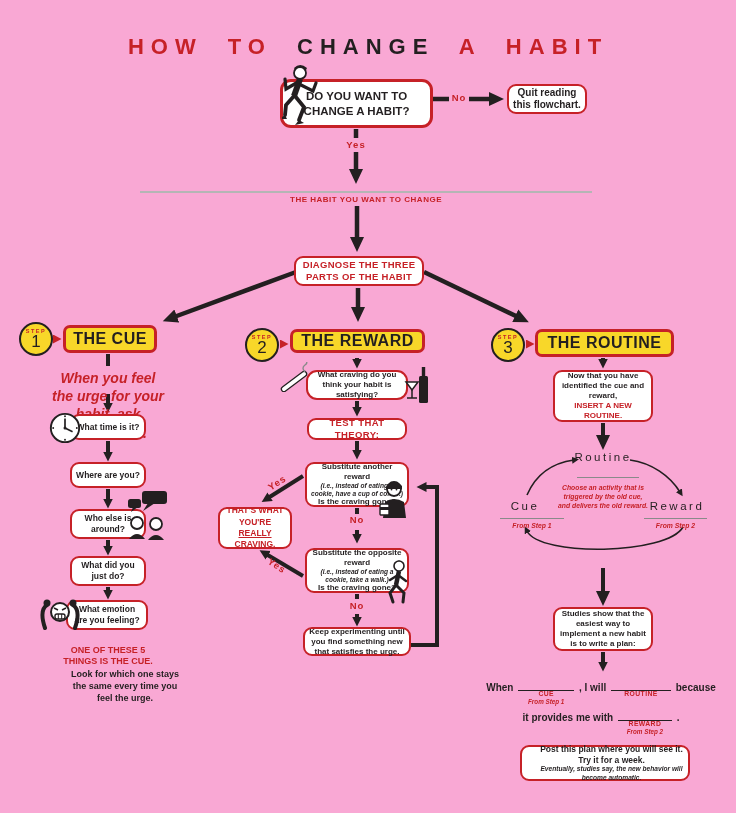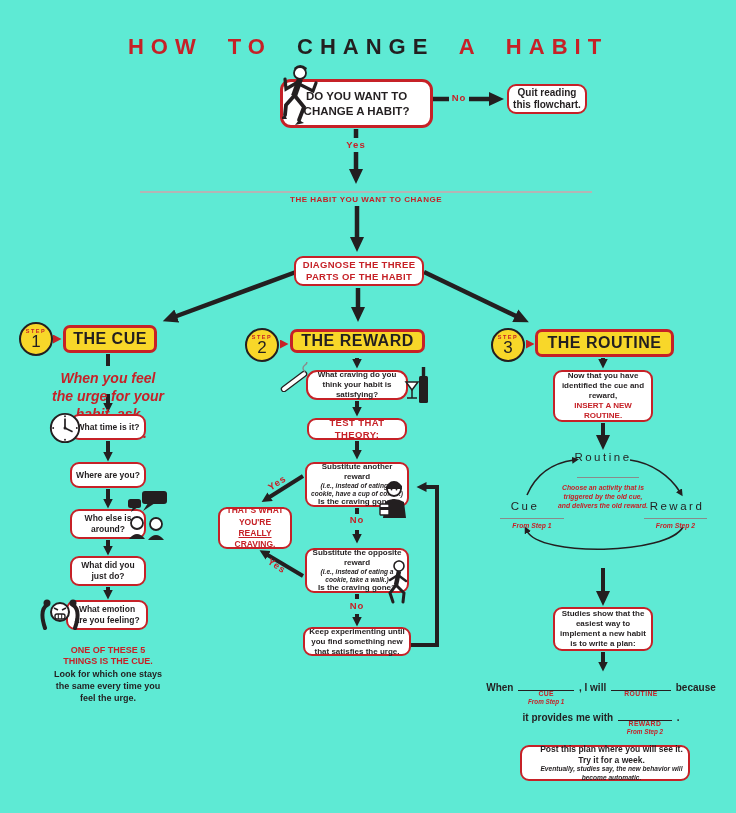--- a/index.html
+++ b/index.html
@@ -1,16 +1,16 @@
 <!DOCTYPE html>
 <html><head>
 <meta charset="utf-8">
 <style>
   html,body{margin:0;padding:0;background:#fff;}
-  #canvas{position:relative;width:736px;height:813px;background:#5eead4;overflow:hidden;
+  #canvas{position:relative;width:736px;height:813px;background:#f9a8d4;overflow:hidden;
           font-family:"Liberation Sans",sans-serif;color:#231f20;}
   .abs{position:absolute;}
   svg.overlay{position:absolute;left:0;top:0;width:736px;height:813px;pointer-events:none;z-index:1;}
   .icon{position:absolute;z-index:3;}
   
   .title{left:0;top:34px;width:736px;text-align:center;font-size:22px;font-weight:800;
          letter-spacing:7px;word-spacing:12px;}
   .red{color:#c62127;}
   
   .rbox{position:absolute;z-index:2;background:#fff;border:2px solid #c62127;border-radius:9px;
@@ -22,21 +22,21 @@
         display:flex;align-items:center;justify-content:center;font-weight:800;font-size:16px;
         letter-spacing:0.5px;box-sizing:border-box;}
   
   .step{position:absolute;z-index:2;width:34px;height:34px;border-radius:50%;background:#f8d729;
         border:2.5px solid #231f20;display:flex;flex-direction:column;align-items:center;
         justify-content:center;box-sizing:border-box;}
   .step .s{font-size:5.5px;font-weight:800;letter-spacing:1.5px;color:#c62127;line-height:1;}
   .step .n{font-size:17px;font-weight:400;line-height:0.9;}
   .lbl{position:absolute;z-index:2;color:#c62127;font-weight:800;font-size:9.5px;letter-spacing:1px;text-align:center;}
   .redital{position:absolute;z-index:2;color:#c62127;font-style:italic;font-weight:600;text-align:center;}
-  .blk-bold{position:absolute;z-index:2;font-weight:800;text-align:center;}
+  .blk-bold{position:absolute;z-index:2;font-weight:800;text-align:center;margin-left:17px;}
   .hline{position:absolute;z-index:0;background:#b5b5b5;height:2px;}
   .wline{position:absolute;z-index:2;background:#8a8a8a;height:1.3px;}
   .cyc{position:absolute;z-index:2;text-align:center;font-size:11.5px;letter-spacing:2.5px;font-weight:400;}
   
   .planline{position:absolute;z-index:2;width:270px;text-align:center;font-size:10px;font-weight:800;white-space:nowrap;}
   .blank{display:inline-block;position:relative;width:56px;height:10px;border-bottom:1.5px solid #231f20;
          vertical-align:baseline;margin:0 2px;}
   .blank .tags{position:absolute;top:10px;left:-10px;right:-10px;text-align:center;line-height:1.2;white-space:normal;}
   .tag{display:block;color:#c62127;font-size:6.8px;font-weight:800;letter-spacing:0.4px;}
   .src{display:block;color:#c62127;font-size:6.3px;font-style:italic;font-weight:600;}

